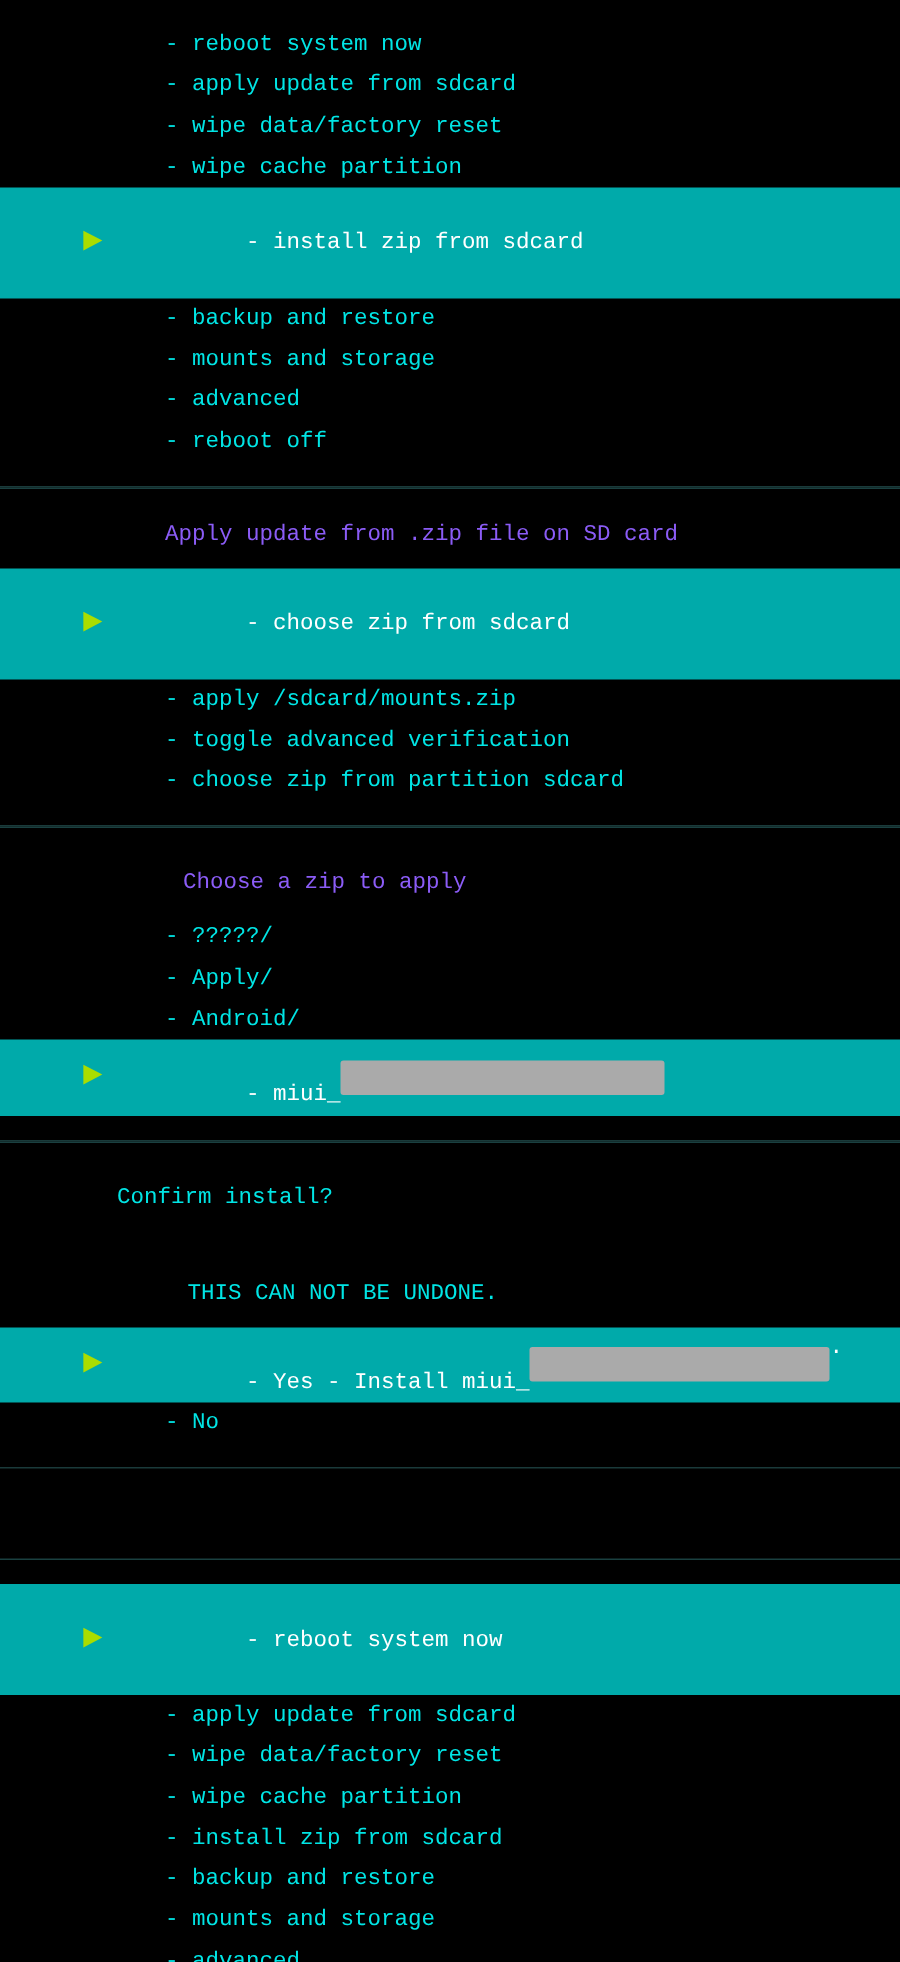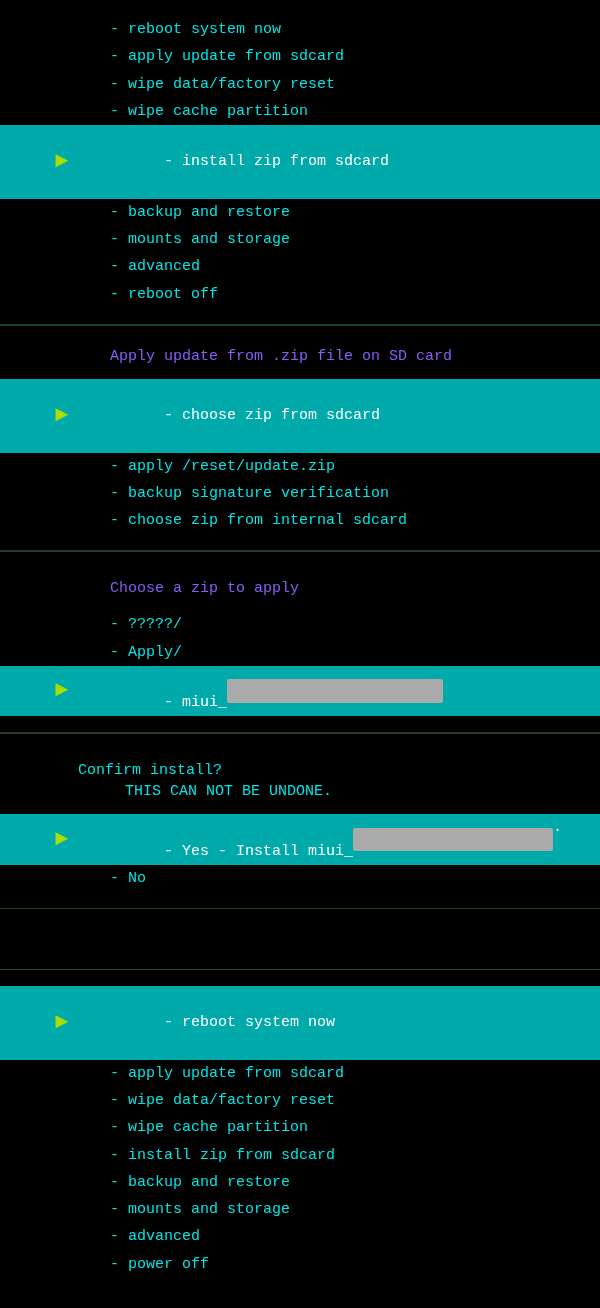--- a/index.html
+++ b/index.html
@@ -54,20 +54,21 @@
     }
     .confirm-title {
       padding: 12px 0 4px 78px;
       color: #00e5e5;
       font-size: 15px;
     }
     .confirm-sub {
       padding: 0 0 8px 125px;
       color: #00e5e5;
       font-size: 15px;
+      margin-top: 43px;
     }
     .blurred-text-long {
       display: inline-block;
       background: #555;
       color: transparent;
       border-radius: 2px;
       min-width: 200px;
     }
     .selected .blurred-text-long {
       background: #aaa;
@@ -95,33 +96,34 @@
 
 <hr class="separator">
 
 <div class="section">
   <div class="section-title">Apply update from .zip file on SD card</div>
   <div class="menu-area">
     <div class="menu-item selected">
       <span class="arrow">►</span>
       - choose zip from sdcard
     </div>
-    <div class="menu-item">- apply /reset/update.zip</div>
-    <div class="menu-item">- backup signature verification</div>
-    <div class="menu-item">- choose zip from internal sdcard</div>
+    <div class="menu-item">- apply /sdcard/mounts.zip</div>
+    <div class="menu-item">- toggle advanced verification</div>
+    <div class="menu-item">- choose zip from partition sdcard</div>
   </div>
 </div>
 
 <hr class="separator">
 
 <div class="section">
-  <div class="section-title" style="padding-top:18px;">Choose a zip to apply</div>
+  <div class="section-title" style="padding-top:18px;margin-left:12px;">Choose a zip to apply</div>
   <div class="menu-area">
     <div class="menu-item">- ?????/</div>
     <div class="menu-item">- Apply/</div>
+    <div class="menu-item">- Android/</div>
     <div class="menu-item selected">
       <span class="arrow">►</span>
       - miui_<span class="blurred-text-long">&nbsp;&nbsp;&nbsp;&nbsp;&nbsp;&nbsp;&nbsp;&nbsp;&nbsp;&nbsp;&nbsp;&nbsp;&nbsp;&nbsp;&nbsp;&nbsp;&nbsp;&nbsp;&nbsp;&nbsp;&nbsp;&nbsp;&nbsp;&nbsp;</span>
     </div>
   </div>
 </div>
 
 <hr class="separator">
 
 <div class="section">

